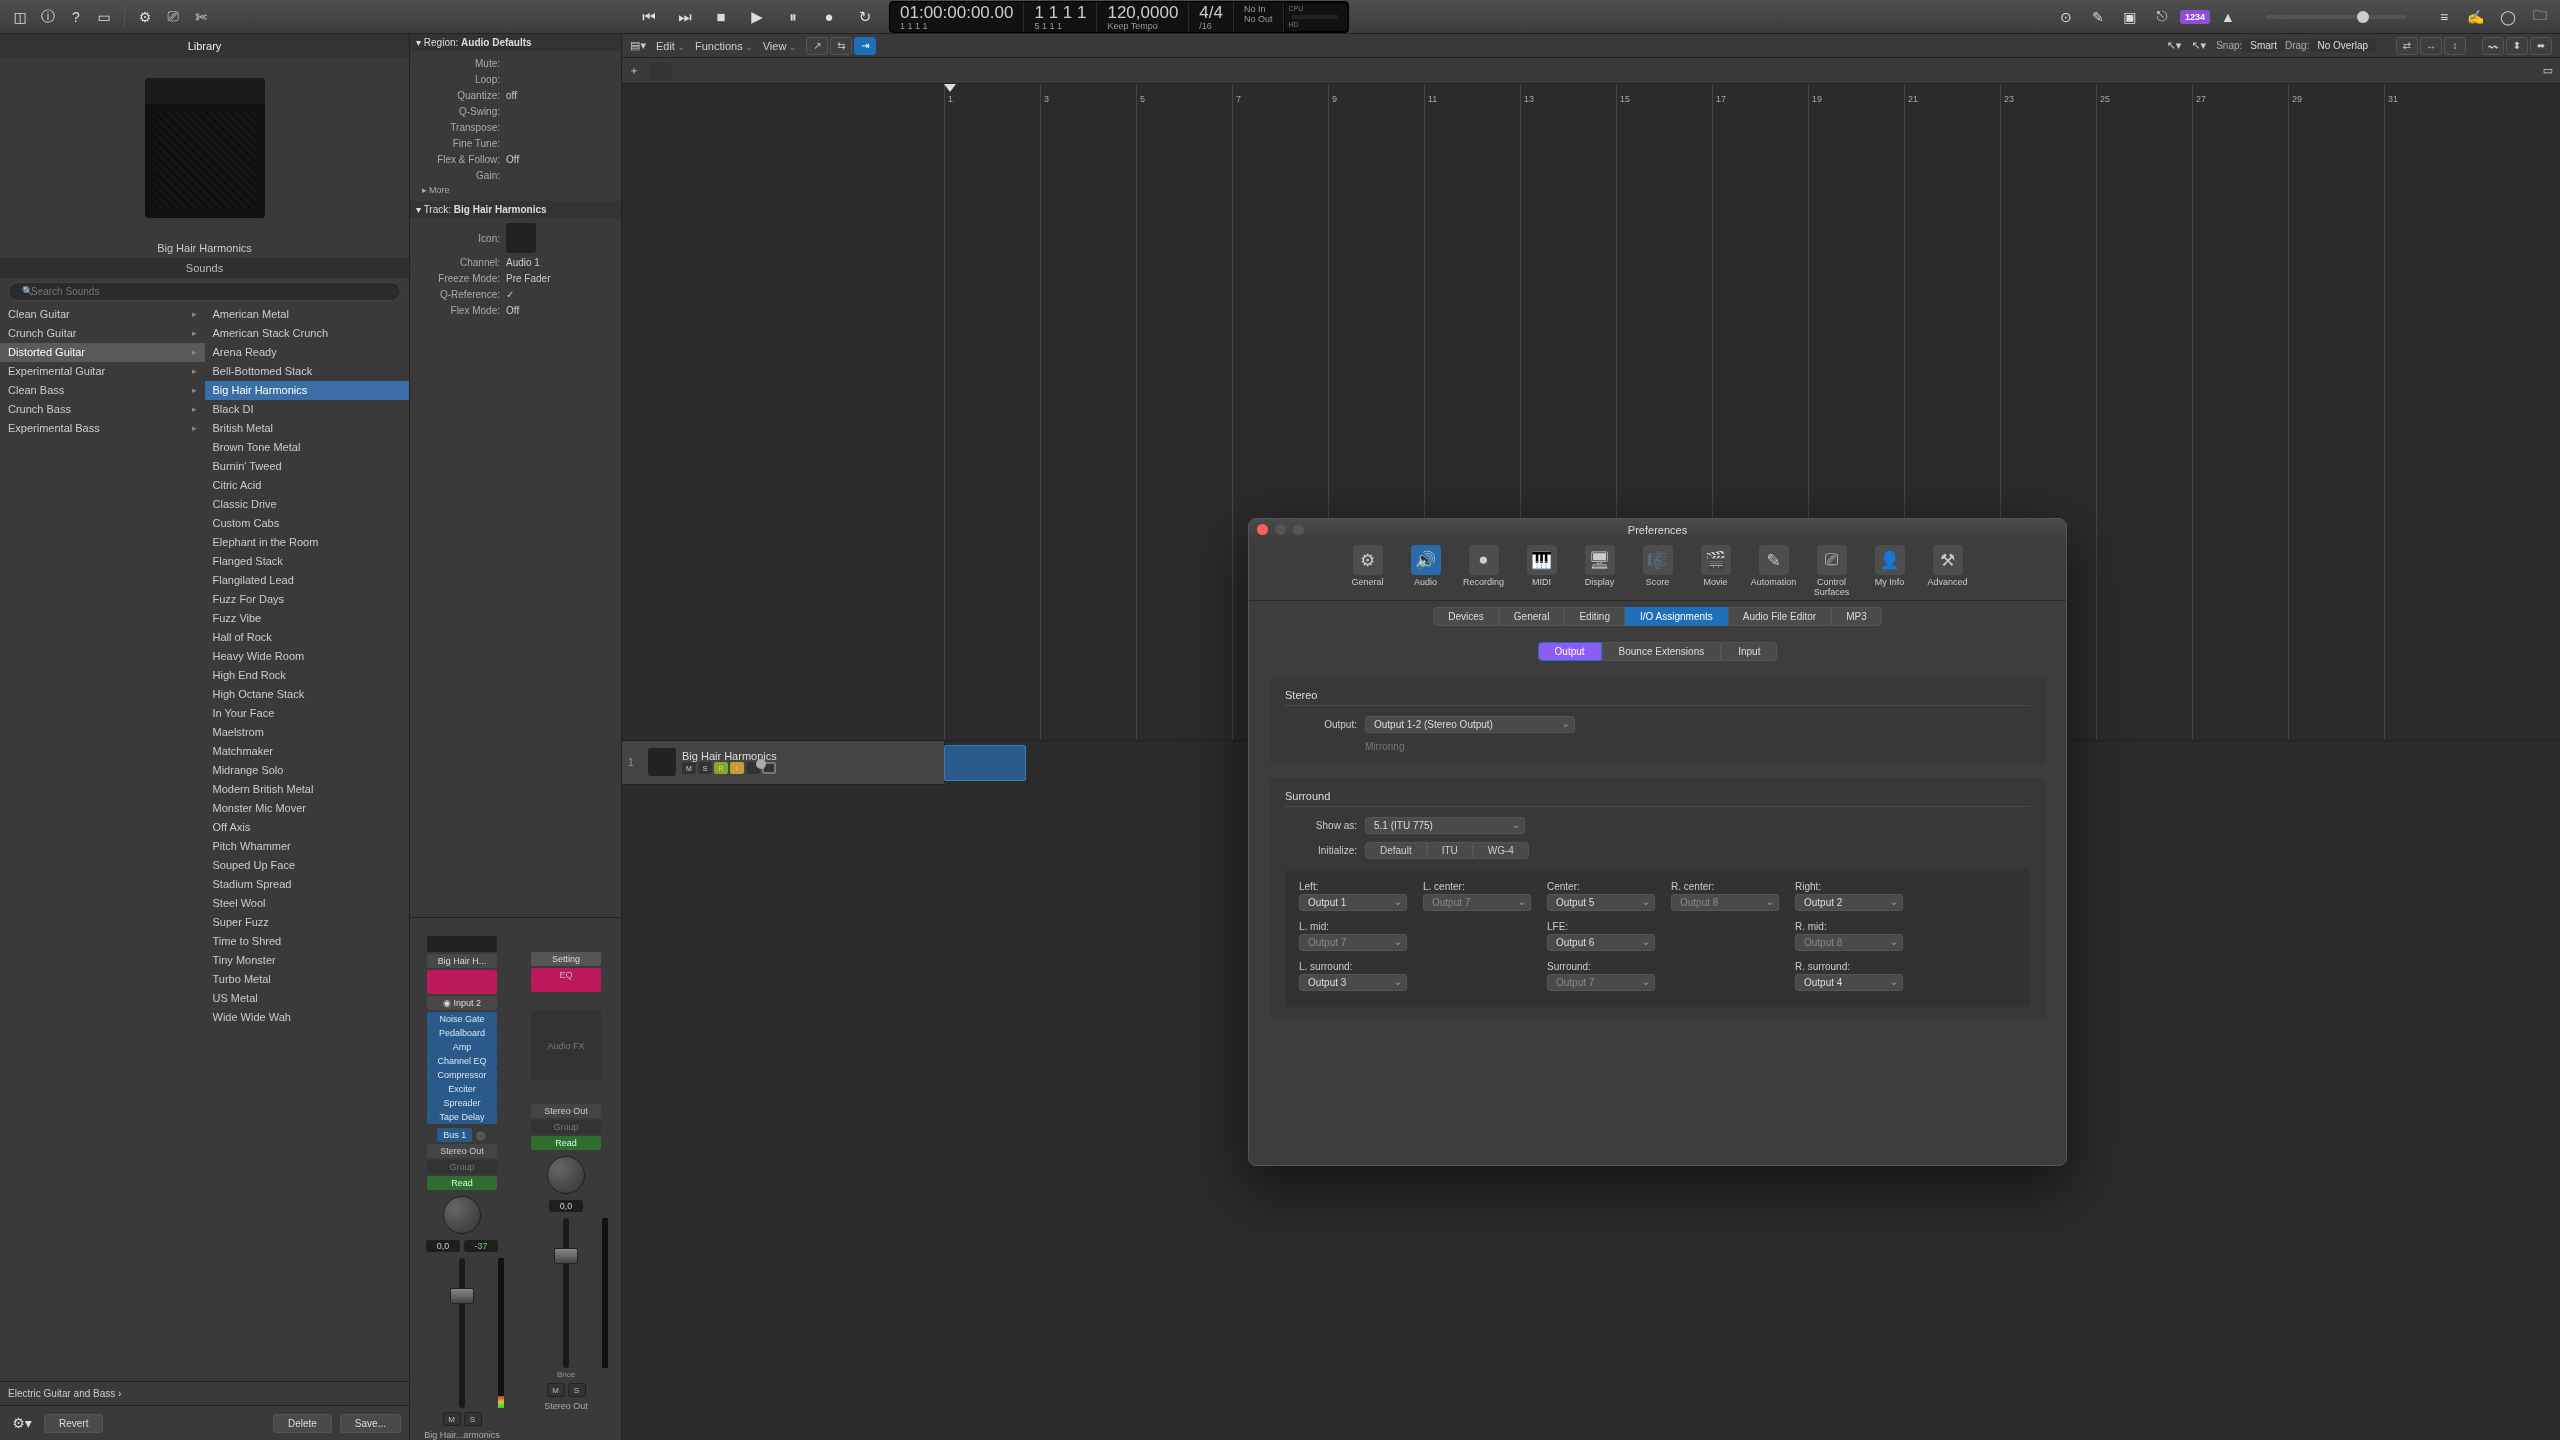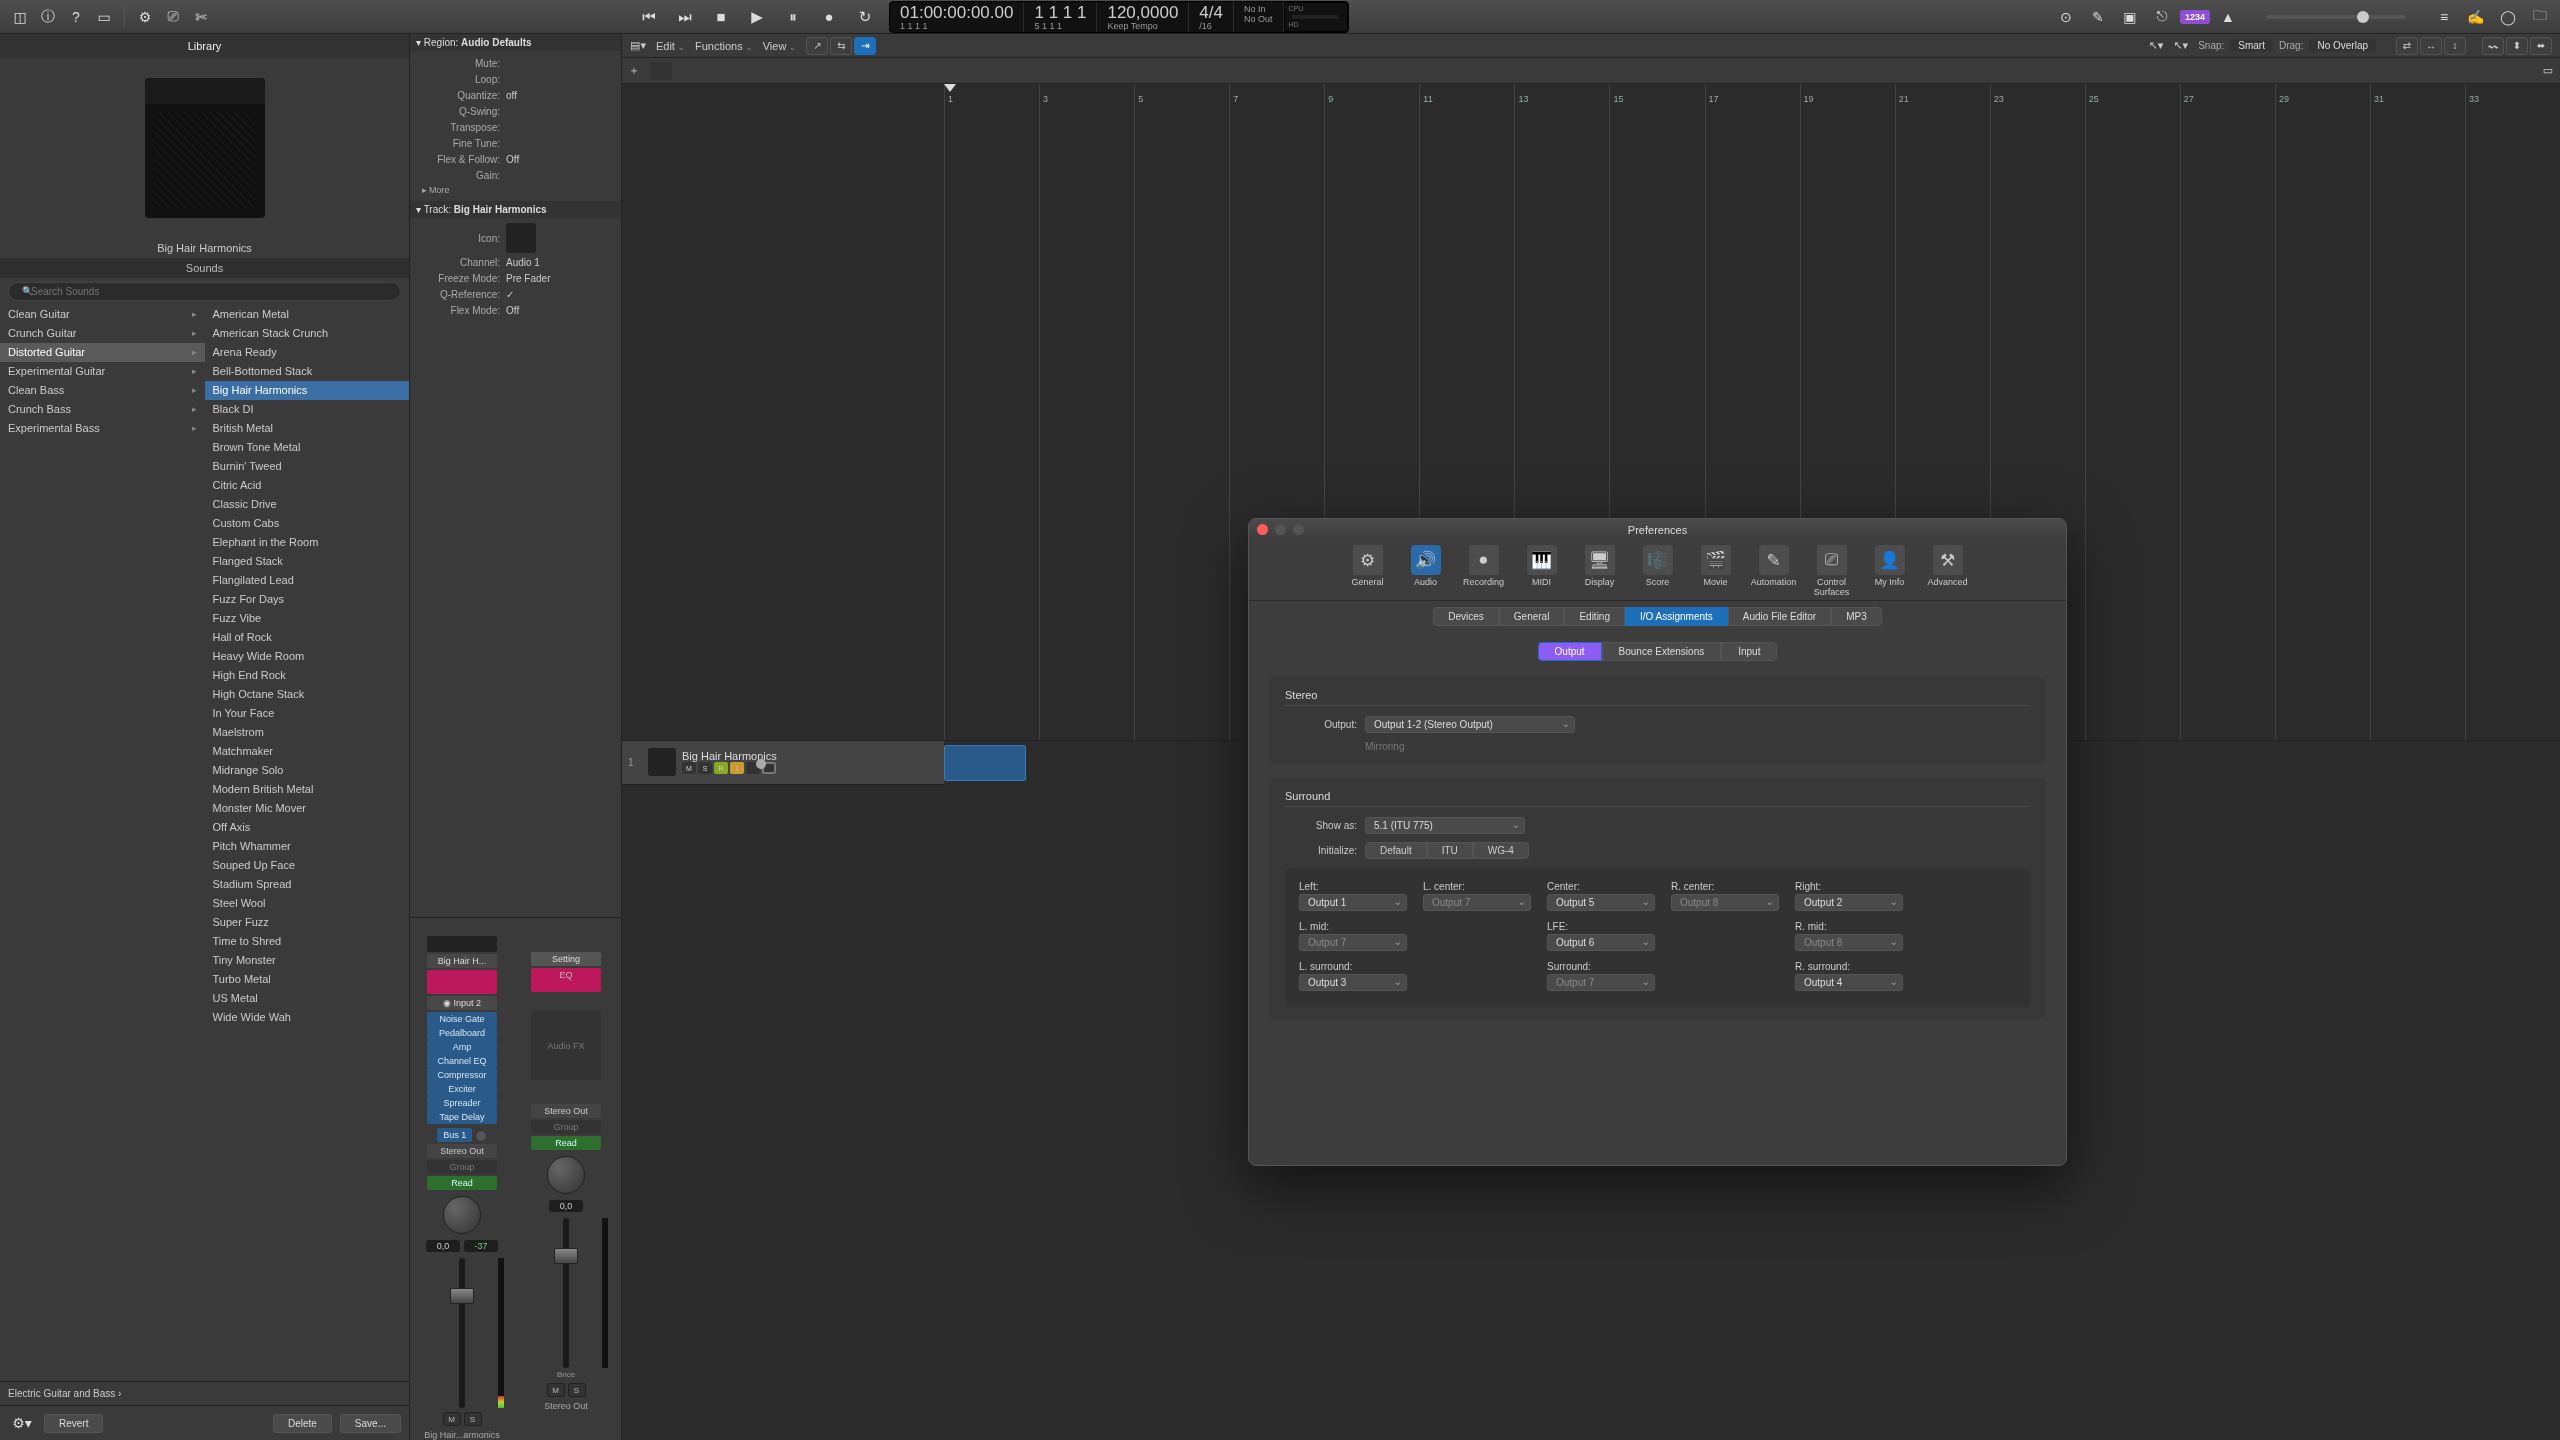--- a/index.html
+++ b/index.html
@@ -82,21 +82,21 @@
 
 
 .tracks-area { flex:1; display:flex; flex-direction:column; background:#2b2b2b; }
 .tracks-tb { height:24px; background:#3a3a3a; border-bottom:1px solid #222; display:flex; align-items:center; padding:0 8px; gap:10px; font-size:11px; color:#ccc;}
 .tracks-tb .mi { cursor:pointer; color:#ccc; }
 .tracks-tb .mi::after { content:" ⌄"; color:#888; font-size:9px;}
 .tb-spacer { flex:1; }
 .mode-btns { display:flex; gap:2px;}
 .mode-btns span { width:22px;height:18px;border:1px solid #555; background:#3e3e3e; display:flex;align-items:center;justify-content:center;font-size:10px; border-radius:3px; }
 .mode-btns span.on { background:#1e6fba; border-color:#1e6fba; color:#fff;}
-.snap-sec { display:flex; gap:6px; align-items:center; font-size:10px; color:#aaa;}
+.snap-sec { display:flex; align-items:center; font-size:10px; color:#aaa;}
 .snap-sec .sel { background:#333; padding:1px 8px; border-radius:3px; color:#ddd;}
 .tracks-head-row { height:26px; background:#3a3a3a; border-bottom:1px solid #222; display:flex; align-items:center;}
 .add-trk { width:24px; text-align:center; cursor:pointer;}
 .hdr-trk-icon { width:22px; height:18px; background:#333; border-radius:3px; margin:0 4px;}
 .ruler-wrap { flex:1; position:relative; height:26px; overflow:hidden; border-bottom:1px solid #222;}
 .ruler { position:absolute; left:322px; right:0; top:0; bottom:0; display:flex; color:#9aa; font-size:9px; }
 .ruler div { width: 96px; border-left:1px solid #444; padding-left:3px; padding-top:10px;}
 .playhead { position:absolute; left:322px; top:0; width:0; height:0; border-left:6px solid transparent;border-right:6px solid transparent;border-top:8px solid #ddd; }
 .track-rows { height:44px; display:flex; }
 .track-header { width:322px; background:#444; border-bottom:1px solid #222; display:flex; align-items:center; gap:6px; padding:0 6px;}
@@ -492,21 +492,20 @@
           <div>13</div>
           <div>15</div>
           <div>17</div>
           <div>19</div>
           <div>21</div>
           <div>23</div>
           <div>25</div>
           <div>27</div>
           <div>29</div>
           <div>31</div>
-          <div>33</div>
         </div>
       <div class="playhead"></div>
     </div>
     <div class="track-rows">
       <div class="track-header">
         <span class="num">1</span>
         <span class="ticon"></span>
         <div style="flex:1">
           <div class="tname">Big Hair Harmonics</div>
           <div class="mini">

